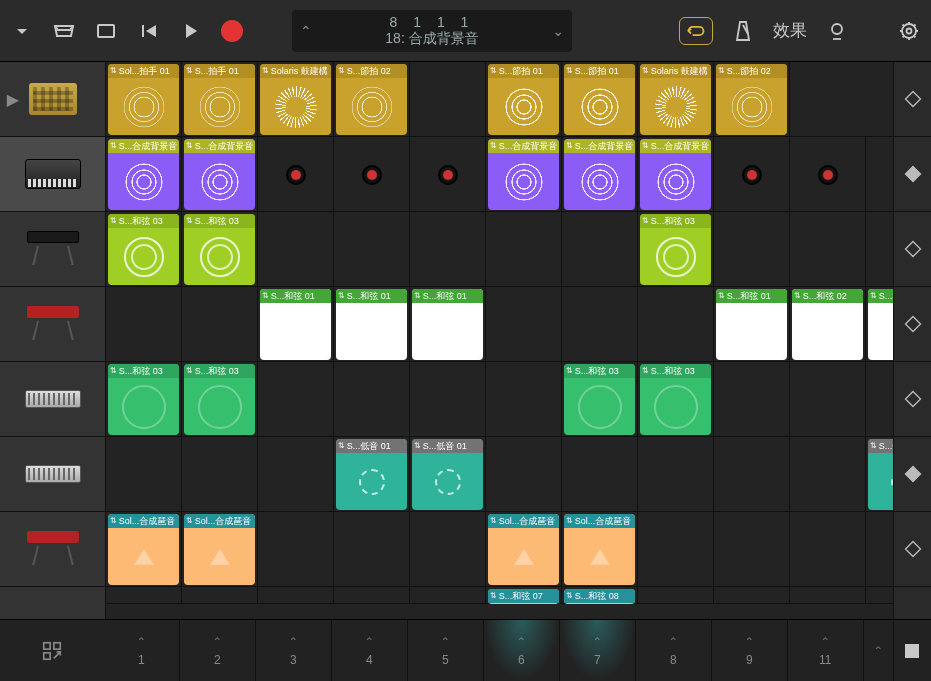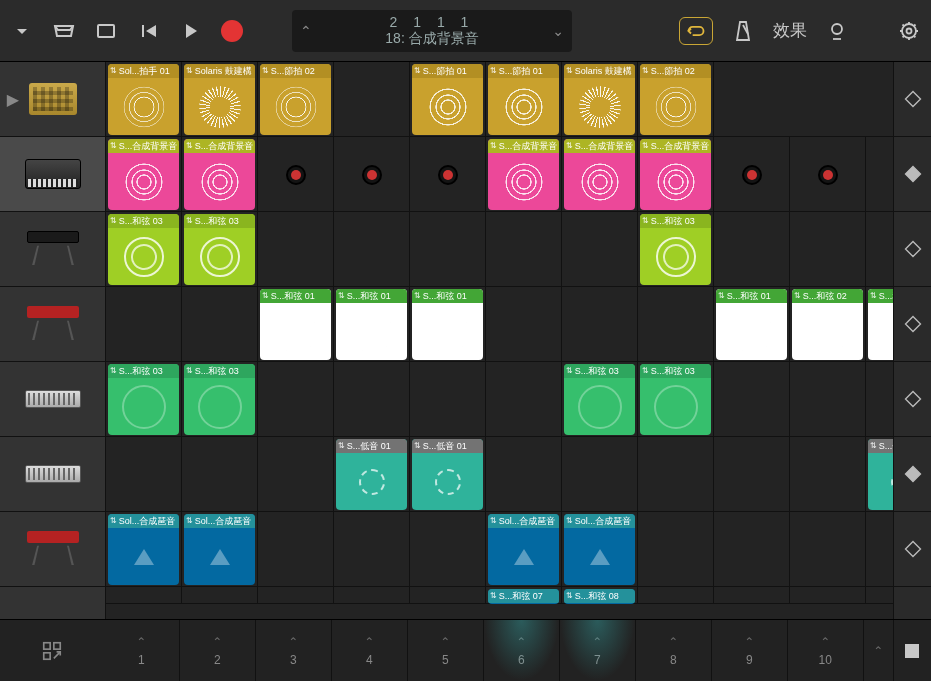--- a/index.html
+++ b/index.html
@@ -32,26 +32,26 @@
   .rows{display:flex;flex-direction:column}
   .row{height:75px;border-bottom:1px solid #111;display:flex}
   .slot{width:76px;height:75px;border-right:1px solid #111;position:relative;flex:0 0 76px}
 
   .cell{position:absolute;inset:2px;border-radius:4px;overflow:hidden;display:flex;flex-direction:column}
   .cell .lbl{height:14px;font-size:9px;line-height:14px;padding:0 2px;white-space:nowrap;overflow:hidden;display:flex;align-items:center;gap:2px}
   .cell .lbl::before{content:"⇅";font-size:8px;opacity:.9}
   .cell .art{flex:1;display:flex;align-items:center;justify-content:center}
 
   .c-amber{background:#c9a12d}.c-amber .lbl{background:#b38f23;color:#fff}
-  .c-lime {background:#ec4899}.c-lime  .lbl{background:#adb524;color:#fff}
+  .c-lime {background:#8b5cf6}.c-lime  .lbl{background:#adb524;color:#fff}
   .c-yel  {background:#9fcf25}.c-yel   .lbl{background:#8ab51f;color:#fff}
   .c-grn  {background:#ffffff}.c-grn   .lbl{background:#43a636;color:#fff}
   .c-emr  {background:#36bf6d}.c-emr   .lbl{background:#2ea65e;color:#fff}
   .c-teal {background:#2fb39b}.c-teal  .lbl{background:#737373;color:#fff}
-  .c-cyan {background:#0369a1}.c-cyan  .lbl{background:#2491 9b;color:#fff}
+  .c-cyan {background:#fdba74}.c-cyan  .lbl{background:#2491 9b;color:#fff}
   .c-cyan .lbl{background:#24919b}
 
   .empty-rec{position:absolute;inset:0;display:flex;align-items:center;justify-content:center}
   .empty-rec .dot{width:20px;height:20px;border-radius:50%;background:#141414;border:2px solid #000;display:flex;align-items:center;justify-content:center}
   .empty-rec .dot::after{content:"";width:10px;height:10px;border-radius:50%;background:#c33}
 
   
   .autocol{width:38px;background:#2a2a2a;border-left:1px solid #111;display:flex;flex-direction:column}
   .autocell{height:75px;border-bottom:1px solid #111;display:flex;align-items:center;justify-content:center;color:#888}
 
@@ -124,21 +124,21 @@
       <svg viewBox="0 0 24 24" fill="currentColor">
         <path d="M8 5v14l11-7z"></path>
       </svg>
     </div>
   <div class="tb-ico">
       <div class="rec-dot"></div>
     </div>
 
   <div class="lcd">
     <span class="arrow l">⌃</span>
-    <div class="pos">2  1  1     1</div>
+    <div class="pos">8  1  1     1</div>
     <div class="name">18: 合成背景音</div>
     <span class="arrow r">⌄</span>
   </div>
 
   <div class="spacer"></div>
   <div class="loop-btn">
       <svg width="20" height="14" viewBox="0 0 24 16" fill="none" stroke="#e0b63c" stroke-width="2.2">
         <path d="M3 8a5 5 0 015-5h8a5 5 0 010 10H8"></path>
         <path d="M6 10l-3 3 3 3" transform="translate(0,-5)"></path>
       </svg>
@@ -212,20 +212,28 @@
       </div>
       <div class="trackhdr" style="height: 32px; border-bottom: none;"></div>
     </div>
 
   <div class="gridwrap">
     <div class="rows" id="rows">
         <div class="row">
           <div class="slot">
             <div class="cell c-amber">
               <div class="lbl">Sol...拍手 01</div>
+              <div class="art">
+                <div class="ring r1"></div>
+              </div>
+            </div>
+          </div>
+          <div class="slot">
+            <div class="cell c-amber">
+              <div class="lbl">S...拍手 01</div>
               <div class="art">
                 <div class="ring r1"></div>
               </div>
             </div>
           </div>
           <div class="slot">
             <div class="cell c-amber">
               <div class="lbl">Solaris 鼓建構</div>
               <div class="art">
                 <div class="burst"></div>
@@ -662,21 +670,21 @@
       <div class="scene">
         <div class="up">⌃</div>
         <div>8</div>
       </div>
       <div class="scene">
         <div class="up">⌃</div>
         <div>9</div>
       </div>
       <div class="scene">
         <div class="up">⌃</div>
-        <div>10</div>
+        <div>11</div>
       </div>
       <div class="scene" style="flex: 0 0 30px; width: 30px;">
         <div class="up">⌃</div>
       </div>
     </div>
   <div class="foot-right">
       <div class="stop"></div>
     </div>
 </div>
 

